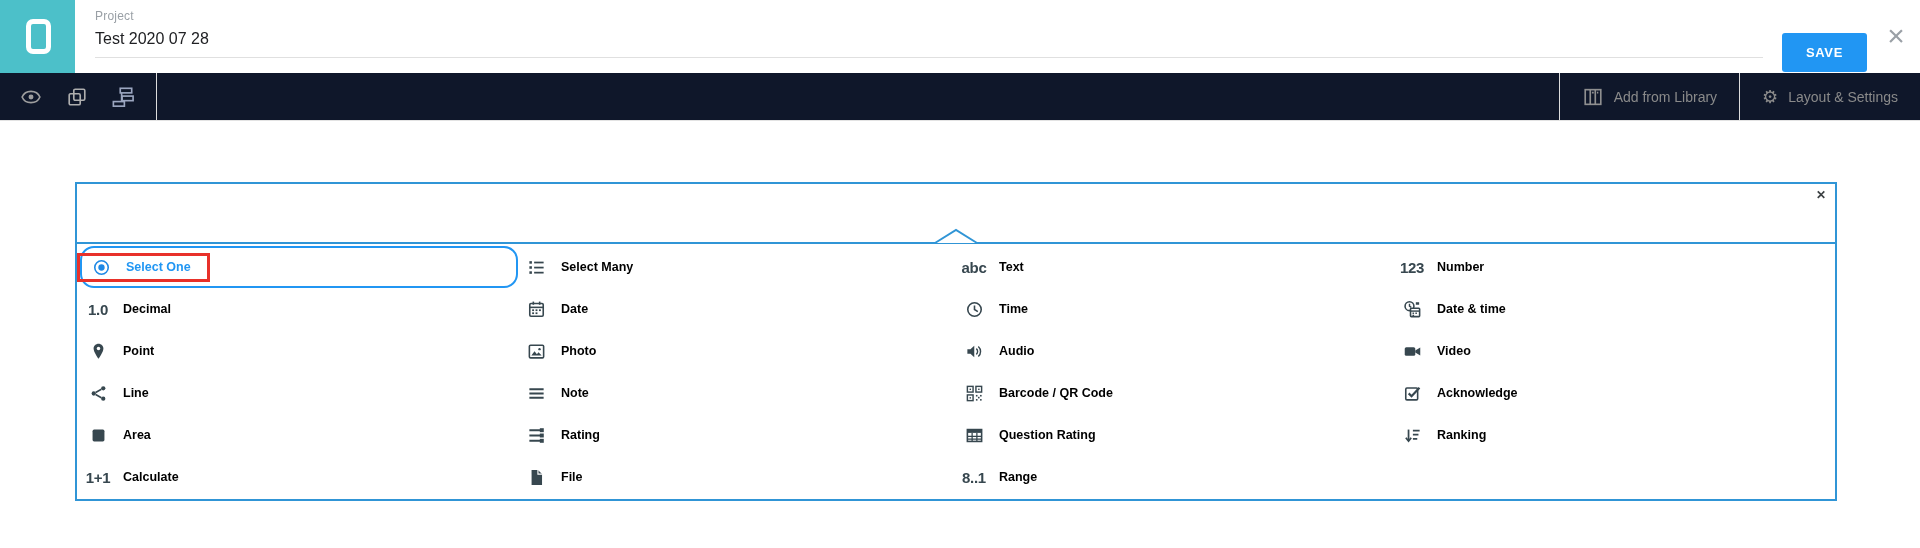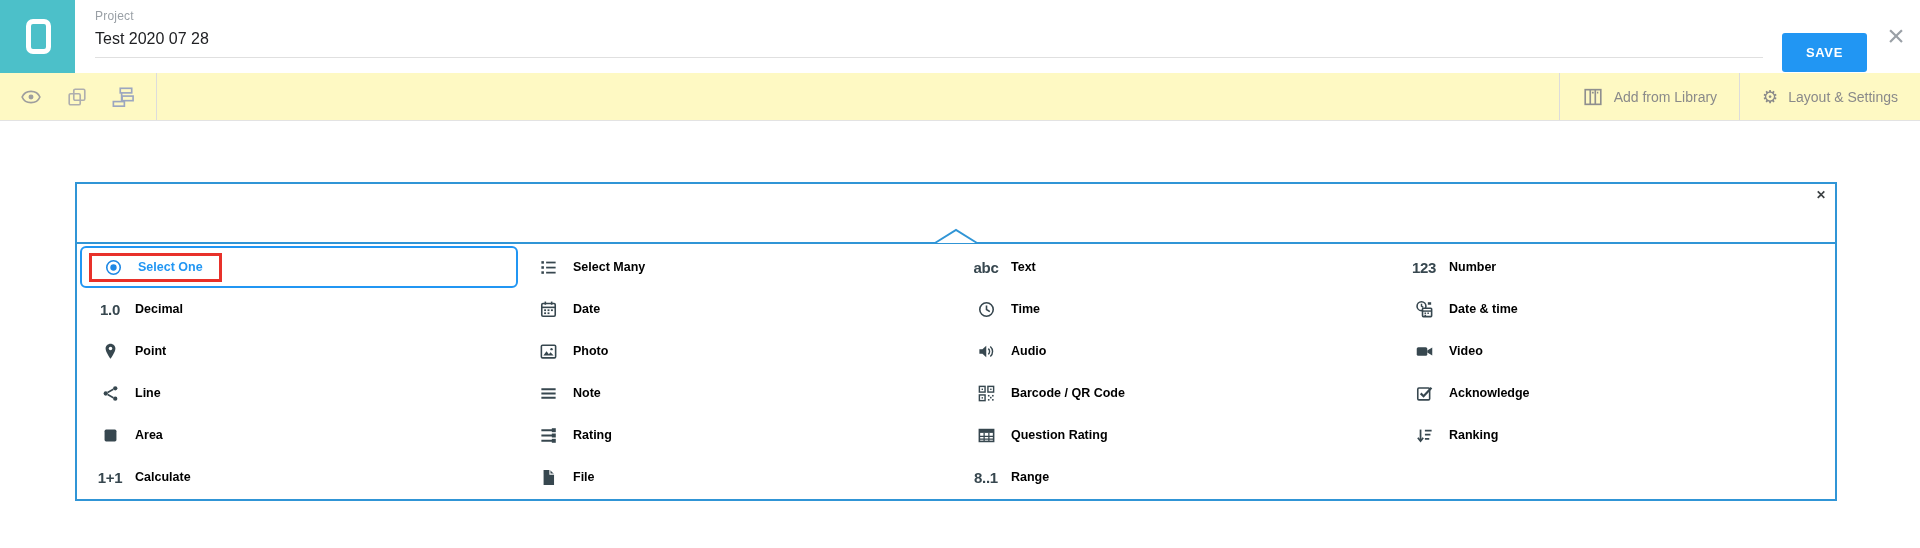--- a/index.html
+++ b/index.html
@@ -9,35 +9,35 @@
   .header { position:absolute; left:0; top:0; width:1920px; height:74px; background:#fff; }
   .logo { position:absolute; left:0; top:0; width:75px; height:73px; background:#4cc0c9; }
   .logo-glyph { position:absolute; left:26px; top:19px; width:25px; height:35px; border:5px solid #fff; border-radius:7px; }
   .proj-wrap { position:absolute; left:95px; top:9px; width:1668px; }
   .proj-label { font-size:12px; color:#9aa0a6; letter-spacing:.2px; }
   .proj-input { display:block; width:100%; border:none; outline:none; border-bottom:1px solid #e0e0e0; font-family:Liberation Sans, sans-serif; font-size:16px; color:#202124; padding:7px 0 9px 0; background:transparent; }
   .save-btn { position:absolute; left:1782px; top:17px; width:85px; height:39px; background:#2196f3; color:#fff; border:none; border-radius:3px; font-family:"Liberation Sans",sans-serif; font-size:13px; font-weight:bold; letter-spacing:.6px; cursor:pointer;margin-top:16px; }
   .hdr-close { position:absolute; left:1879px; top:14px; width:34px; height:44px; font-size:30px; font-weight:300; color:#9aa0a6; background:none; border:none; cursor:pointer; line-height:44px; text-align:center; font-family:"Liberation Sans",sans-serif; }
 
   
-  .toolbar { position:absolute; left:0; top:73px; width:1920px; height:48px; background:#fef9c3; border-bottom:1px solid #e3e3e3; display:flex; align-items:stretch; }
+  .toolbar { position:absolute; left:0; top:73px; width:1920px; height:48px; background:#0f172a; border-bottom:1px solid #e3e3e3; display:flex; align-items:stretch; }
   .tb-left { display:flex; align-items:center; gap:24px; padding:0 22px 0 20px; border-right:1px solid #dcdcdc; }
   .tb-spacer { flex:1; }
   .tb-btn { display:flex; align-items:center; gap:10px; padding:0 22px; border-left:1px solid #dcdcdc; color:#8a8a8a; font-size:14px; cursor:pointer; }
   .tb-btn .gear { font-size:18px; line-height:1; color:#8a8a8a; }
   .tb-icon { width:22px; height:22px; }
 
   
   .panel { position:absolute; left:75px; top:182px; width:1762px; height:319px; border:2px solid #3095d6; background:#fff; }
   .panel-close { position:absolute; right:9px; top:4px; font-size:12px; font-weight:bold; color:#3c4043; background:none; border:none; cursor:pointer; font-family:"Liberation Sans",sans-serif; }
   .panel-divider { position:absolute; left:0; right:0; top:58px; height:2px; background:#3095d6; }
   .panel-caret { position:absolute; left:856px; top:44px; z-index:2; }
 
   .type-grid { position:absolute; left:3px; right:3px; top:62px; bottom:1px; display:grid; grid-template-columns:repeat(4,1fr); grid-auto-rows:42px; }
-  .type-cell { display:flex; align-items:center; padding-left:14px; color:#37474f; cursor:pointer; border-radius:6px; }
+  .type-cell { display:flex; align-items:center; padding-left:2px; color:#37474f; cursor:pointer; border-radius:14px; }
   .type-cell.selected { border:2px solid #2196f3; color:#1e88e5; }
   .type-cell.selected .lbl { color:#2196f3; }
   .hl { display:inline-flex; align-items:center; }
   .hl.annotated { border:3px solid #e8312a; margin-left:-7px; padding:2px 16px 2px 5px; }
   .icon { width:32px; display:flex; justify-content:center; align-items:center; flex:none; }
   .text-icon { font-size:15px; font-weight:bold; color:#37474f; letter-spacing:-.3px; white-space:nowrap; }
   .gi { width:19px; height:19px; }
   .lbl { margin-left:9px; font-size:12.5px; font-weight:bold; color:#000000; white-space:nowrap; }
 </style>
 </head>

